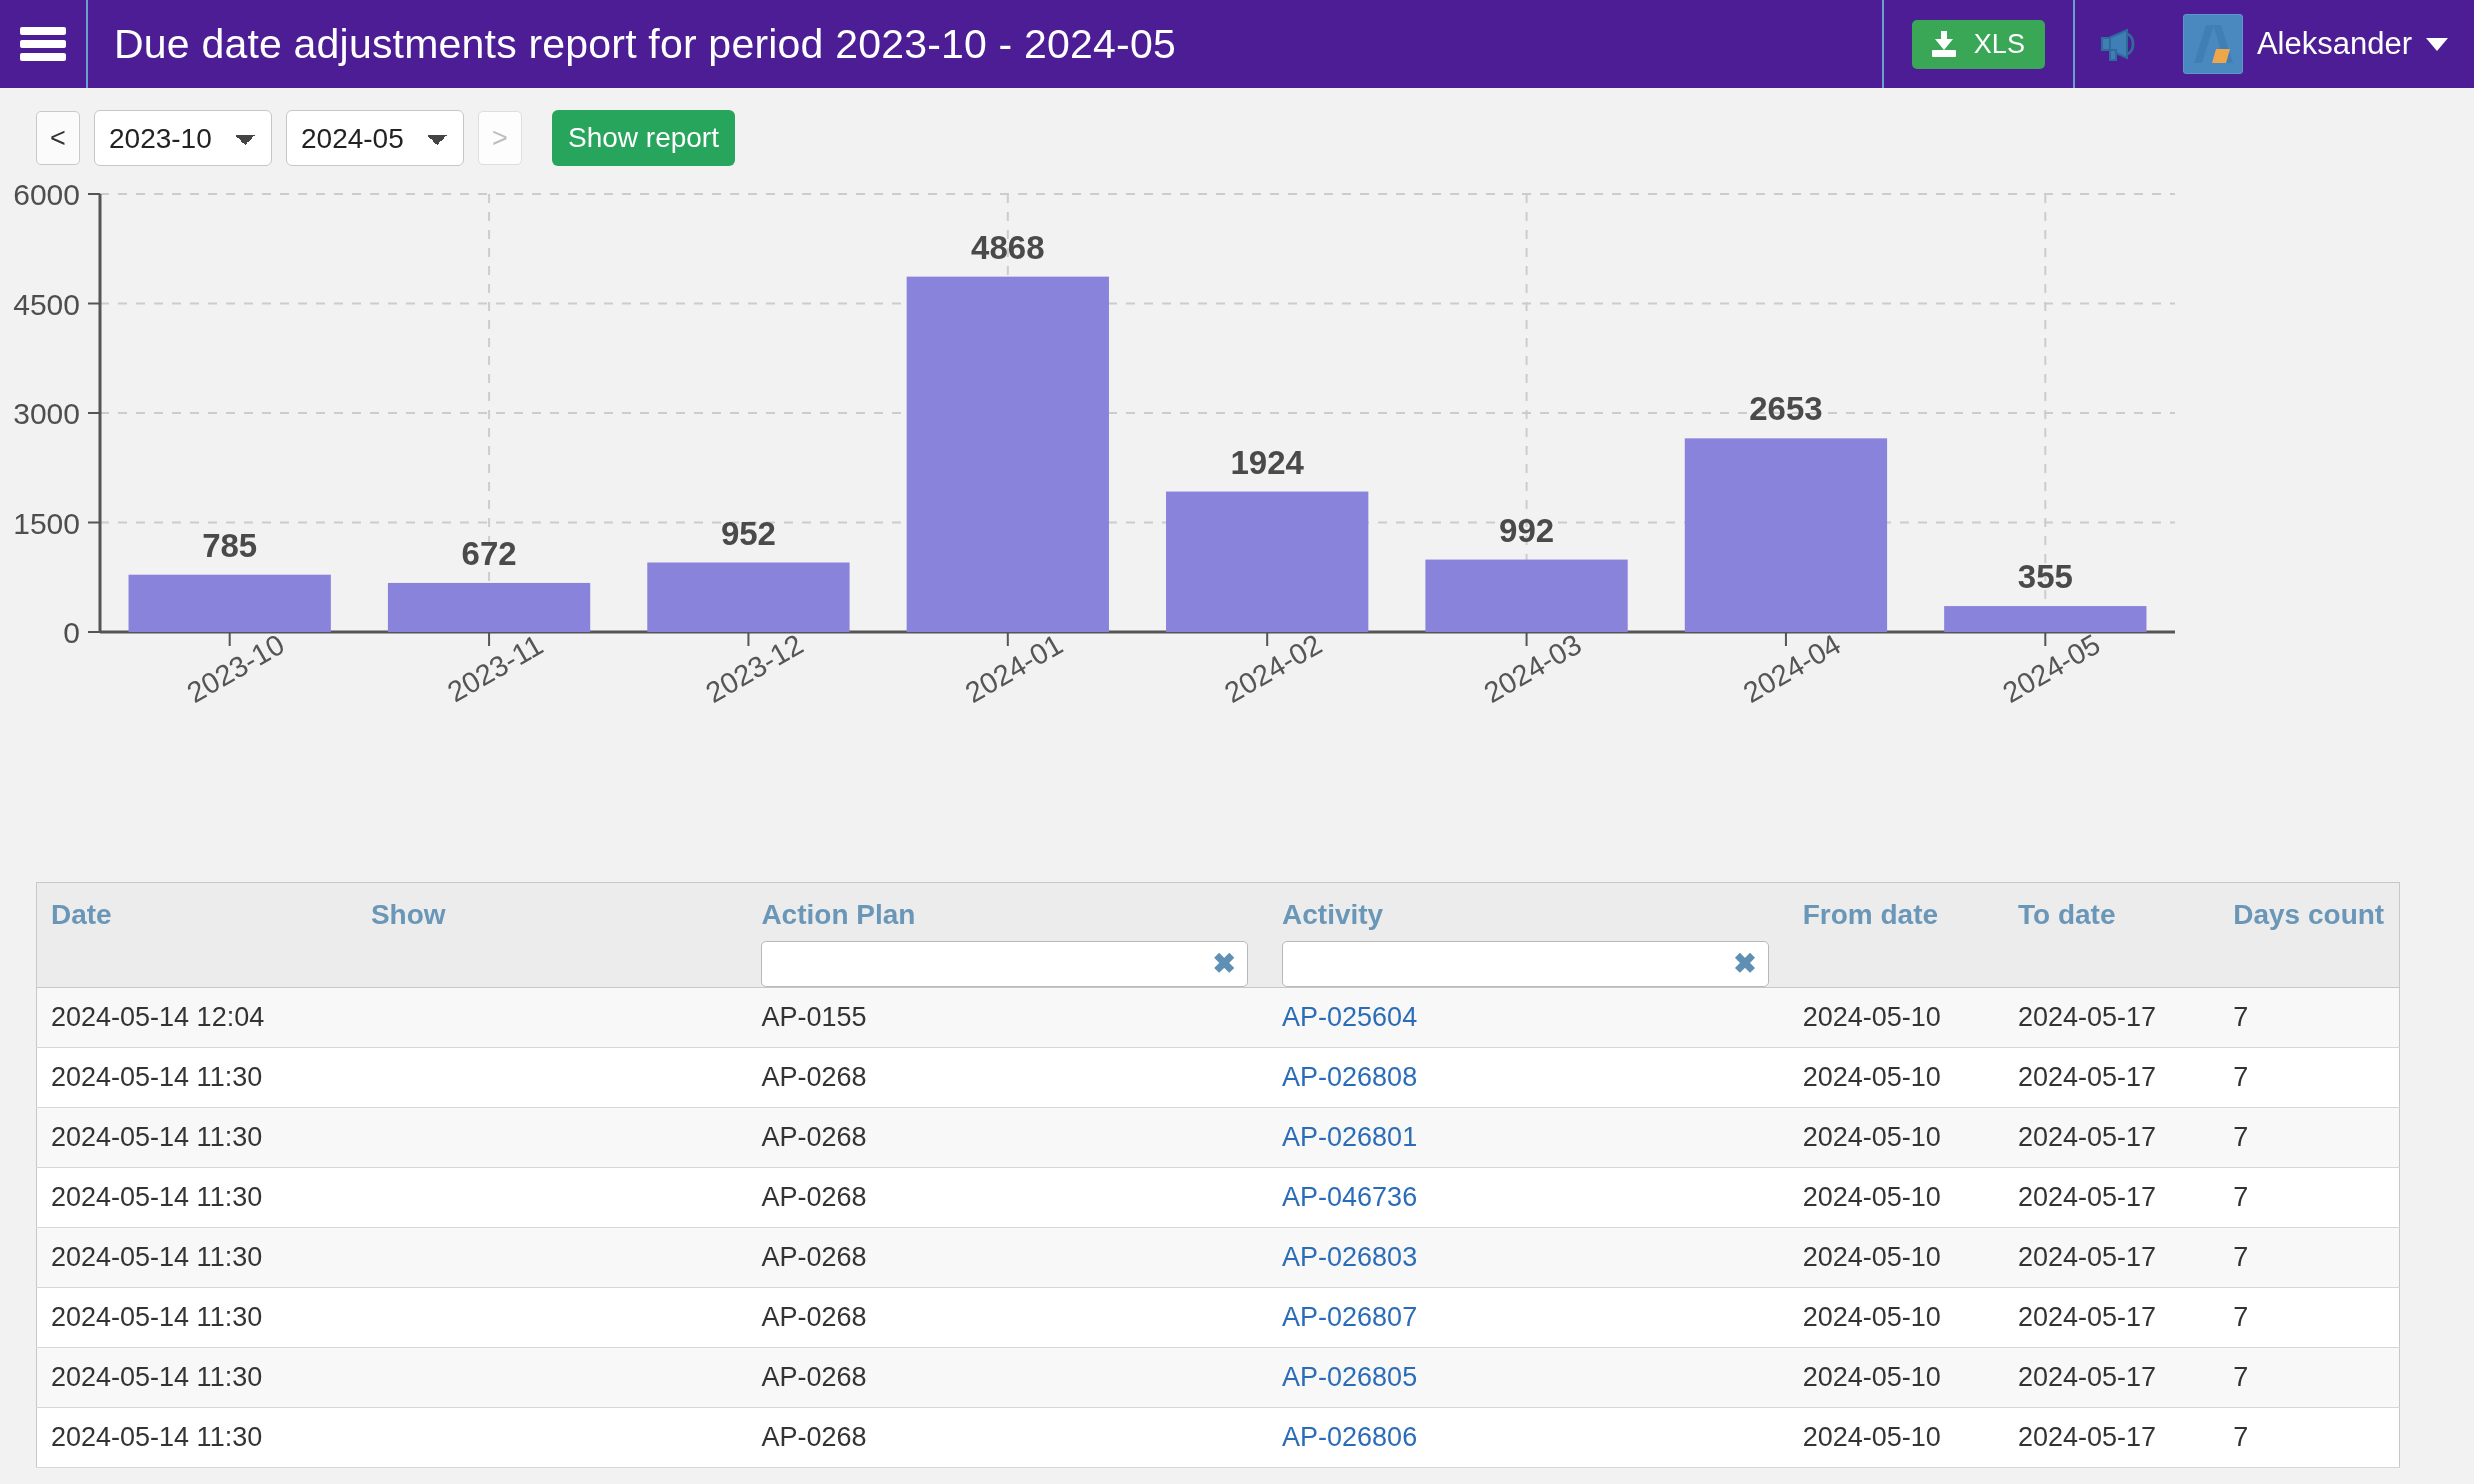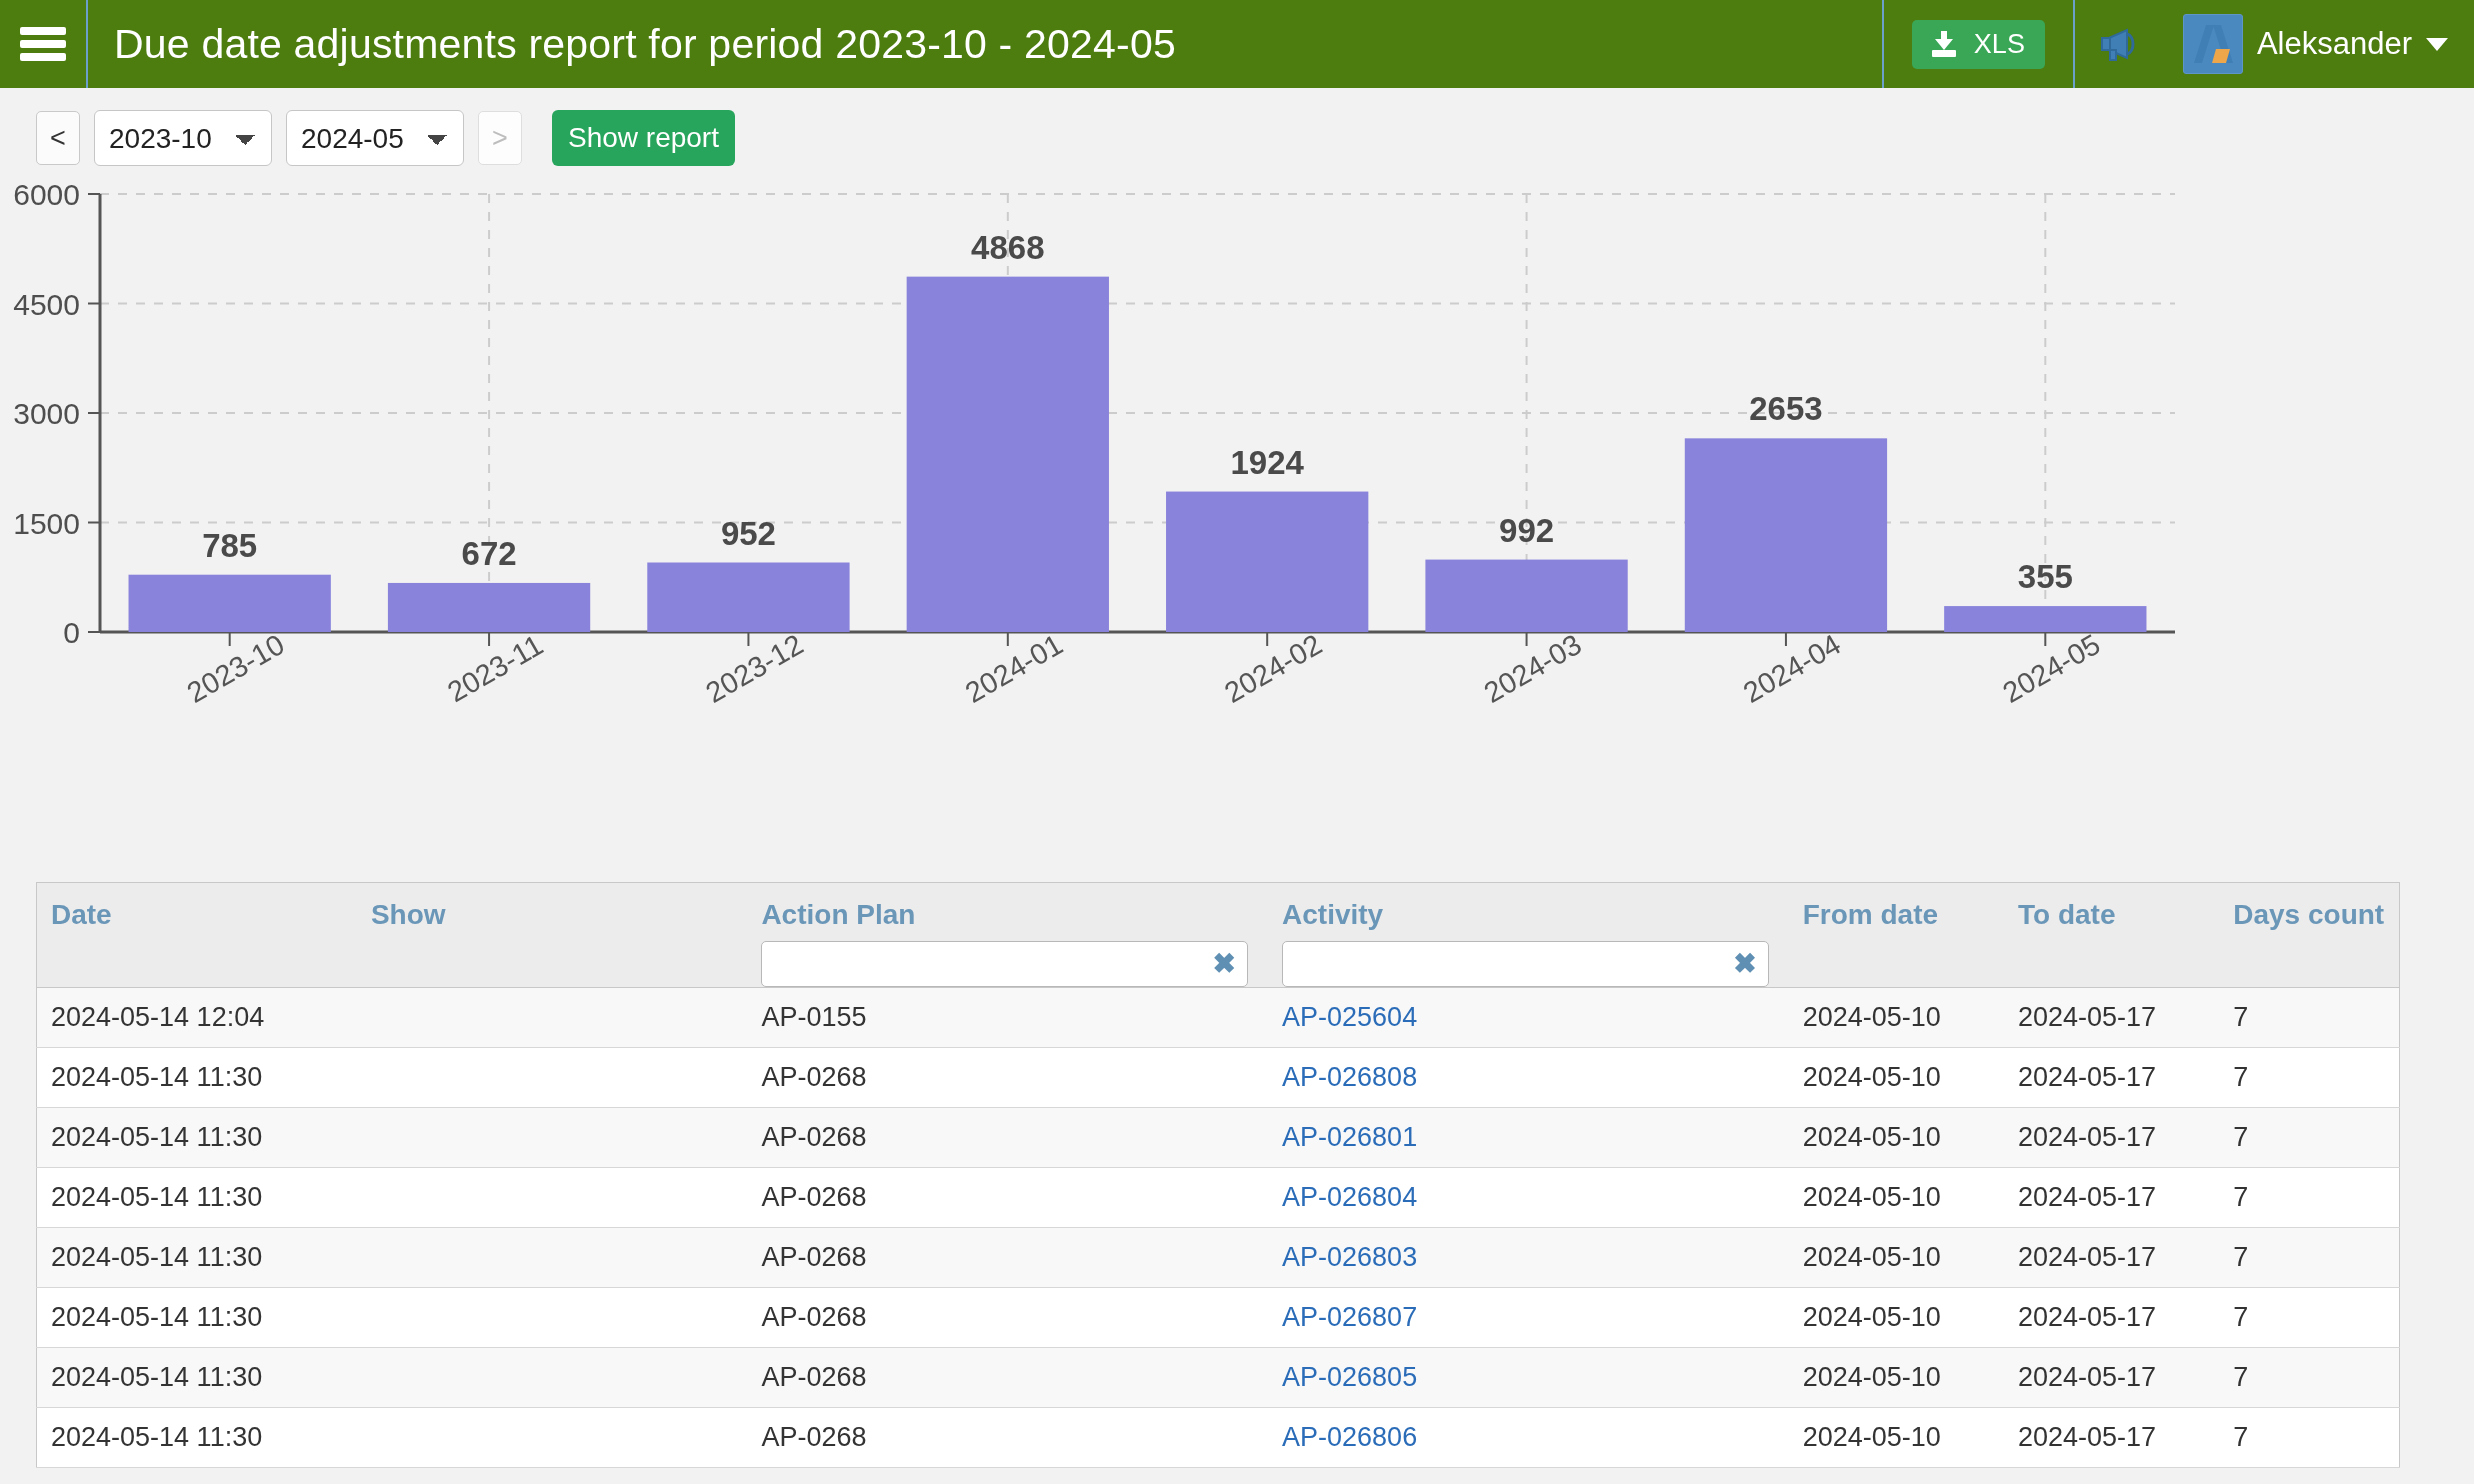--- a/index.html
+++ b/index.html
@@ -11,21 +11,21 @@
   body {
     width: 2474px;
     height: 1484px;
     overflow: hidden;
     position: relative;
   }
 
   
   .topbar {
     height: 88px;
-    background: #4d7c0f;
+    background: #4c1d95;
     display: flex;
     align-items: stretch;
     position: relative;
   }
   .burger-cell {
     width: 86px;
     display: flex;
     align-items: center;
     justify-content: center;
     border-right: 2px solid #6ba0cd;
@@ -467,21 +467,21 @@
           <td>AP-0268</td>
           <td class="activity"><a>AP-026801</a></td>
           <td>2024-05-10</td>
           <td>2024-05-17</td>
           <td>7</td>
         </tr>
         <tr>
           <td>2024-05-14 11:30</td>
           <td></td>
           <td>AP-0268</td>
-          <td class="activity"><a>AP-026804</a></td>
+          <td class="activity"><a>AP-046736</a></td>
           <td>2024-05-10</td>
           <td>2024-05-17</td>
           <td>7</td>
         </tr>
         <tr>
           <td>2024-05-14 11:30</td>
           <td></td>
           <td>AP-0268</td>
           <td class="activity"><a>AP-026803</a></td>
           <td>2024-05-10</td>

